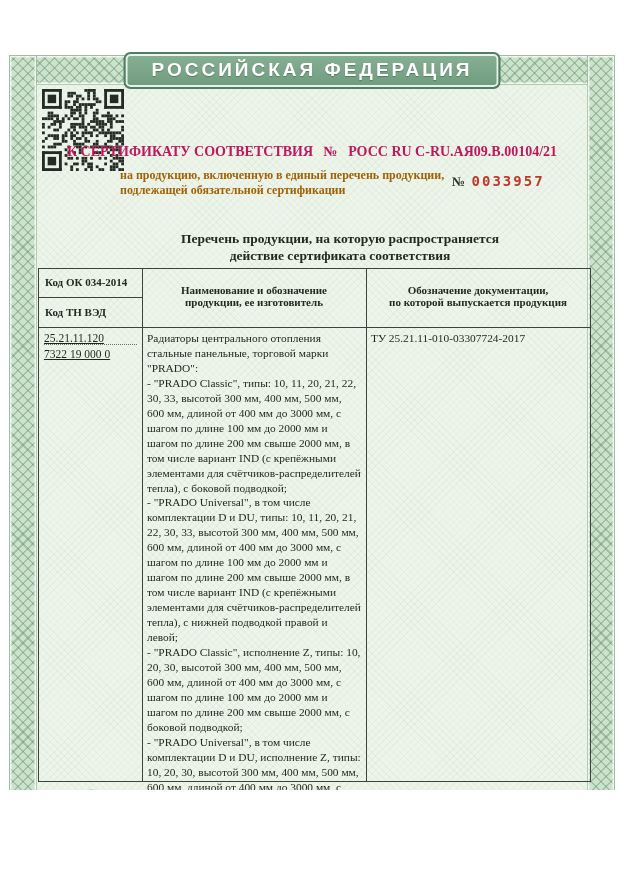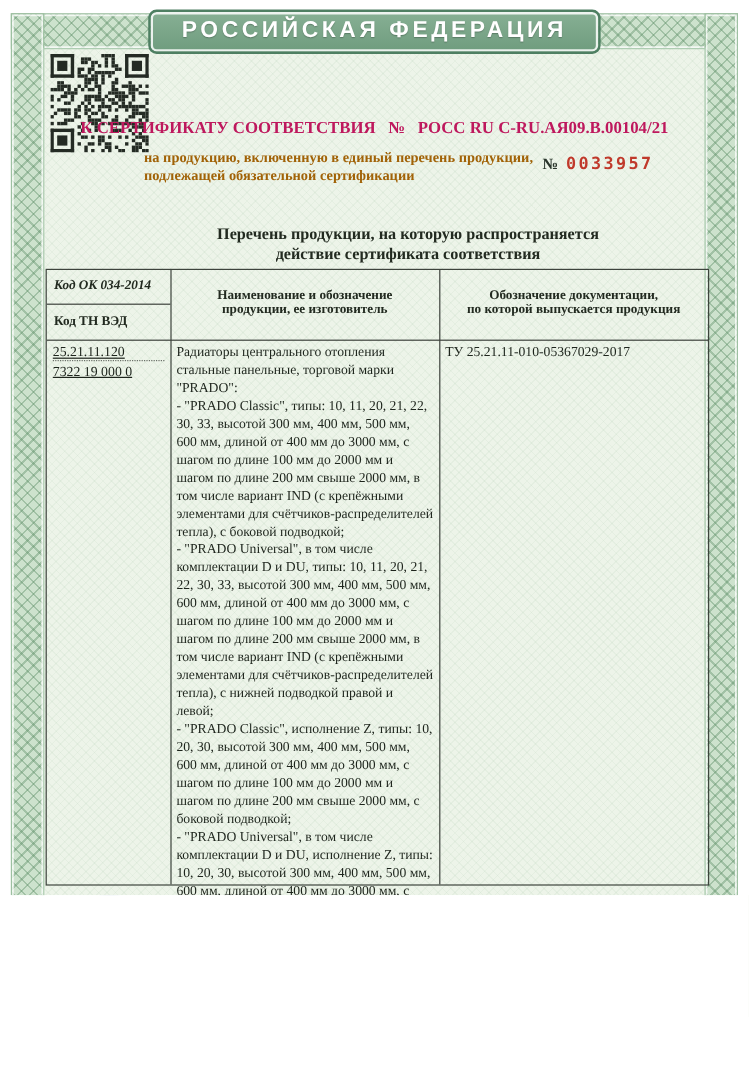--- a/index.html
+++ b/index.html
@@ -1,17 +1,17 @@
 <!DOCTYPE html>
 <html><head>
 <meta charset="utf-8">
 <style>
   html,body{margin:0;padding:0;background:#fff;}
   .page{position:relative;width:624px;height:746px;background:#fff;overflow:hidden;
-        font-family:"Liberation Serif",serif;color:#22281f;}
+        font-family:"Liberation Serif",serif;color:#22281f;margin-top:44px;}
   .abs{position:absolute;}
   
   .band{background-color:#cde2cd;
     background-image:
       repeating-linear-gradient(45deg, rgba(90,140,100,.38) 0 1.5px, rgba(255,255,255,0) 1.5px 7px),
       repeating-linear-gradient(-45deg, rgba(90,140,100,.38) 0 1.5px, rgba(255,255,255,0) 1.5px 7px);
     box-shadow:inset 0 0 0 1.5px rgba(255,255,255,.75), 0 0 0 1px #9dc0a1;}
   .inner{left:36px;top:40px;width:552px;height:828px;
     background-color:#edf4e9;
     background-image:
@@ -387,36 +387,36 @@
 
   <div class="abs section-heading">Перечень продукции, на которую распространяется
 действие сертификата соответствия</div>
 
   <div class="abs tbl">
     <div class="vline" style="left:103px;"></div>
     <div class="vline" style="left:327px;"></div>
     <div class="hdrline" style="top:58px;"></div>
     <div class="hline" style="top:28px;"></div>
 
-    <div class="cell" style="left:6px;top:7px;width:95px;font-style:italic;">Код ОК 034-2014</div>
+    <div class="cell" style="left:6px;top:7px;width:95px;">Код ОК 034-2014</div>
     <div class="cell" style="left:6px;top:37px;width:95px;">Код ТН ВЭД</div>
     <div class="cell c-center" style="left:327px;top:15px;width:224px;">Обозначение документации,
 по которой выпускается продукция</div>
     <div class="cell c-center" style="left:103px;top:15px;width:224px;">Наименование и обозначение
 продукции, ее изготовитель</div>
 
     <div class="code dotted" style="position:absolute;left:5px;top:63px;width:93px;">25.21.11.120</div>
     <div class="code" style="position:absolute;left:5px;top:79px;width:93px;">7322 19 000 0</div>
     <div class="body-text" style="left:108px;top:62px;width:214px;">Радиаторы центрального отопления стальные панельные, торговой марки "PRADO":
 - "PRADO Classic", типы: 10, 11, 20, 21, 22, 30, 33, высотой 300 мм, 400 мм, 500 мм, 600 мм, длиной от 400 мм до 3000 мм, с шагом по длине 100 мм до 2000 мм и шагом по длине 200 мм свыше 2000 мм, в том числе вариант IND (с крепёжными элементами для счётчиков-распределителей тепла), с боковой подводкой;
 - "PRADO Universal", в том числе комплектации D и DU, типы: 10, 11, 20, 21, 22, 30, 33, высотой 300 мм, 400 мм, 500 мм, 600 мм, длиной от 400 мм до 3000 мм, с шагом по длине 100 мм до 2000 мм и шагом по длине 200 мм свыше 2000 мм, в том числе вариант IND (с крепёжными элементами для счётчиков-распределителей тепла), с нижней подводкой правой и левой;
 - "PRADO Classic", исполнение Z, типы: 10, 20, 30, высотой 300 мм, 400 мм, 500 мм, 600 мм, длиной от 400 мм до 3000 мм, с шагом по длине 100 мм до 2000 мм и шагом по длине 200 мм свыше 2000 мм, с боковой подводкой;
 - "PRADO Universal", в том числе комплектации D и DU, исполнение Z, типы: 10, 20, 30, высотой 300 мм, 400 мм, 500 мм, 600 мм, длиной от 400 мм до 3000 мм, с шагом по длине 100 мм до 2000 мм и шагом по длине 200 мм свыше 2000 мм, с нижней подводкой правой и левой;
 - "PRADO Classic V", типы 10, 20, 30, длиной 300 мм и 500 мм, высотой от 700 мм до 3000 мм, с шагом по высоте 100 мм до 2000 мм и шагом по высоте 200 мм свыше 2000 мм.</div>
-    <div class="body-text" style="left:332px;top:62px;width:214px;">ТУ 25.21.11-010-05367029-2017</div>
+    <div class="body-text" style="left:332px;top:62px;width:214px;">ТУ 25.21.11-010-03307724-2017</div>
   </div>
 
   <div class="abs sig-label" style="left:94px;top:785px;">Руководитель (заместитель руководителя)</div>
   <div class="abs sig-label" style="left:116px;top:800px;">органа по сертификации</div>
   <div class="abs sig-label" style="left:145px;top:828px;">Эксперт (эксперты)</div>
   <div class="abs mp" style="left:50px;top:798px;">М.П.</div>
 
   <div class="abs sig-line" style="left:283px;top:800px;width:125px;height:14px;"></div>
   <div class="abs tiny" style="left:283px;top:817px;width:125px;">подпись</div>
   <div class="abs sig-line sig-name" style="left:425px;top:795px;width:135px;height:19px;">Н.Г. Орлова</div>

